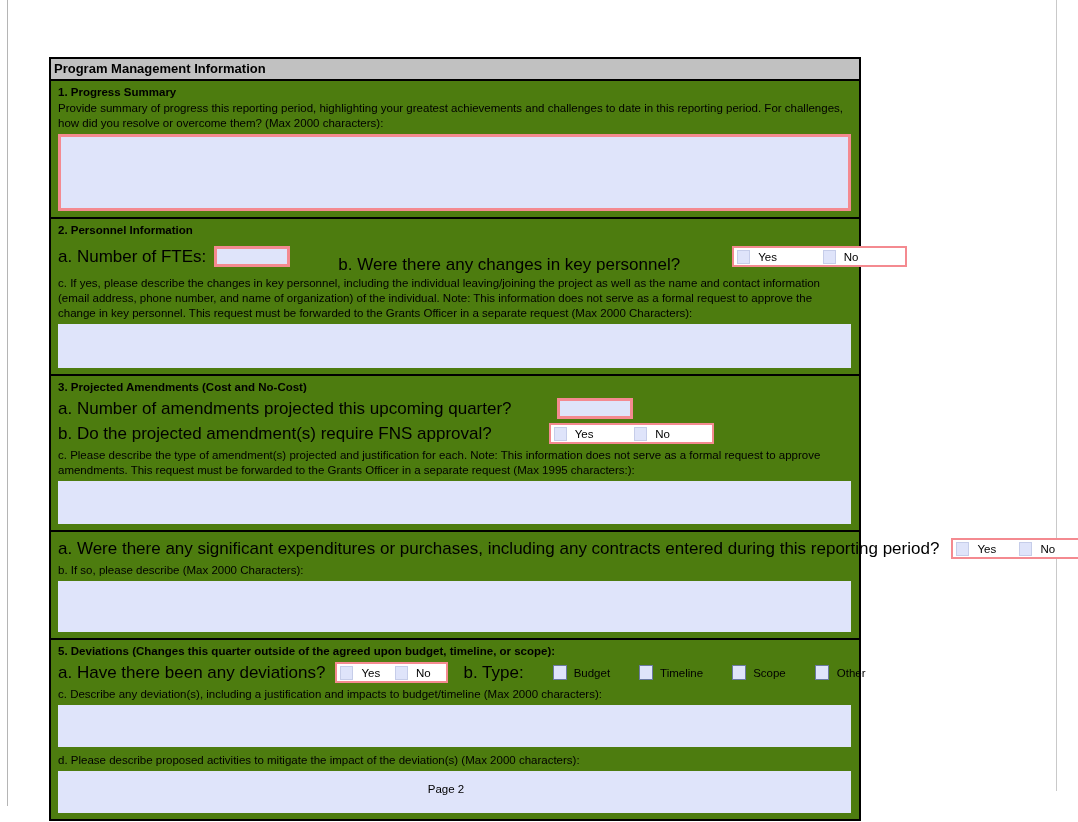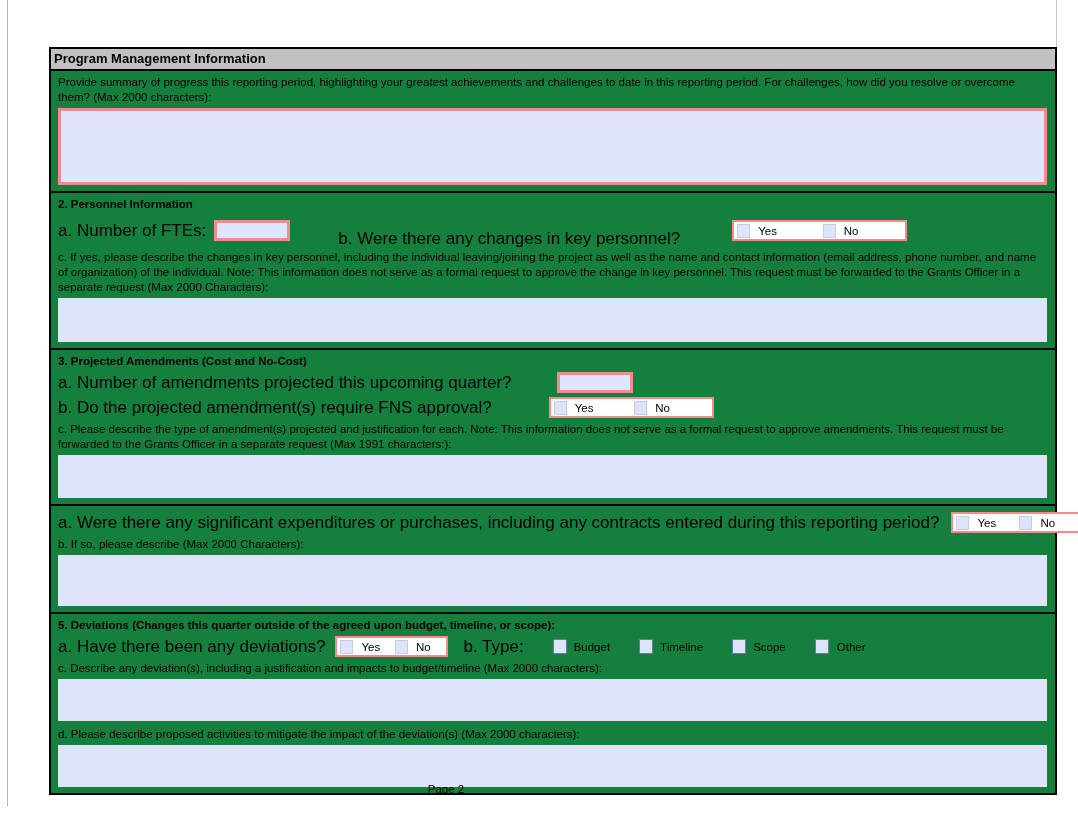--- a/index.html
+++ b/index.html
@@ -14,24 +14,24 @@
     overflow: hidden;
   }
 
   .page-edge { position: absolute; top: 0; width: 1px; }
   .page-edge.left  { left: 7px;  height: 806px; background: #b5b5b5; }
   .page-edge.right { left: 1056px; height: 791px; background: #c9c9c9; }
 
   .form-table {
     position: absolute;
     left: 49px;
-    top: 47px;
-    width: 1008px;
+    top: 57px;
+    width: 812px;
     border: 2px solid #000;
-    background: #15803d;
+    background: #4d7c0f;
   }
 
   .table-header {
     background: #c1c1c1;
     border-bottom: 2px solid #000;
     font-size: 13px;
     font-weight: bold;
     padding: 2px 4px 3px 3px;
     line-height: 15px;
   }
@@ -129,20 +129,21 @@
 
 <div class="screen">
   <div class="page-edge left"></div>
   <div class="page-edge right"></div>
 
   <div class="form-table">
 
     <div class="table-header">Program Management Information</div>
 
     <section class="sec">
+      <div class="sec-title">1. Progress Summary</div>
       <p class="desc">Provide summary of progress this reporting period, highlighting your greatest achievements and challenges to date in this reporting period. For challenges, how did you resolve or overcome them? (Max 2000 characters):</p>
       <textarea class="field red h72" spellcheck="false" style=""></textarea>
     </section>
 
     <section class="sec">
       <div class="sec-title">2. Personnel Information</div>
       <div class="row">
         <span class="lbl">a. Number of FTEs:</span>
         <input class="input-red w74 ml8" type="text" value="" style="">
         <span class="lbl ml48">b. Were there any changes in key personnel?</span>
@@ -173,21 +174,21 @@
           <div class="yn-opt">
             <span class="cb"></span>
             <span class="yn-lbl">Yes</span>
           </div>
           <div class="yn-opt">
             <span class="cb"></span>
             <span class="yn-lbl">No</span>
           </div>
         </div>
       </div>
-      <p class="desc">c. Please describe the type of amendment(s) projected and justification for each. Note: This information does not serve as a formal request to approve amendments. This request must be forwarded to the Grants Officer in a separate request (Max 1991 characters:):</p>
+      <p class="desc">c. Please describe the type of amendment(s) projected and justification for each. Note: This information does not serve as a formal request to approve amendments. This request must be forwarded to the Grants Officer in a separate request (Max 1995 characters:):</p>
       <textarea class="field h43" spellcheck="false" style=""></textarea>
     </section>
 
     <section class="sec">
       <div class="row">
         <span class="lbl">a. Were there any significant expenditures or purchases, including any contracts entered during this reporting period?</span>
         <div class="yn-group w130 ml12">
           <div class="yn-opt">
             <span class="cb"></span>
             <span class="yn-lbl">Yes</span>

